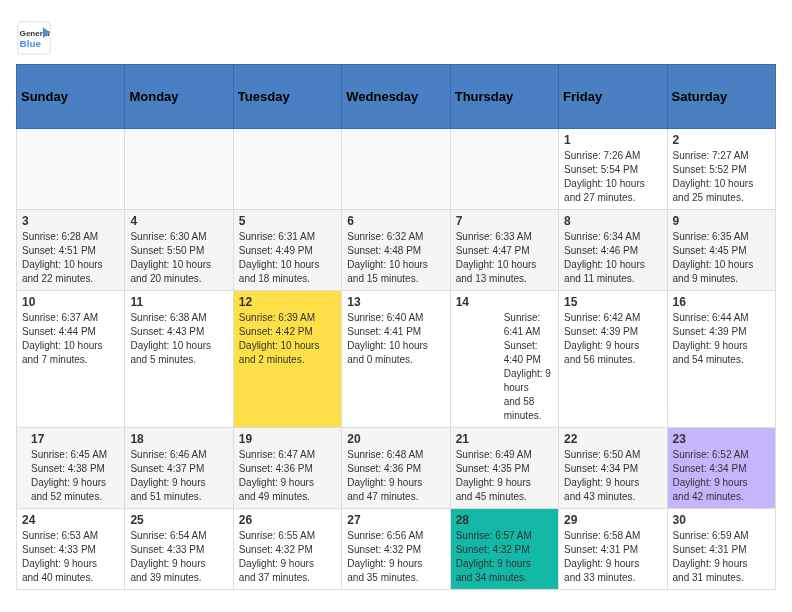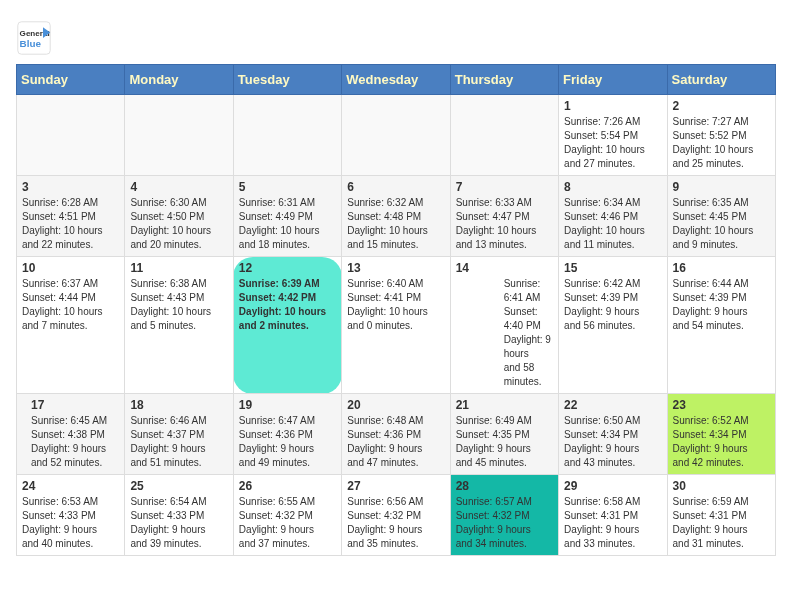--- a/index.html
+++ b/index.html
@@ -39,24 +39,24 @@
       font-weight: normal;
       color: #444;
     }
     .calendar {
       width: 100%;
       border-collapse: collapse;
       border: 1px solid #ccc;
     }
     .calendar thead tr th {
       background-color: #4a7fc1;
-      color: #fef9c3;
+      color: #000000;
       font-size: 13px;
       font-weight: bold;
-      padding: 7px 4px;
+      padding: 24px 4px;
       text-align: left;
       border: 1px solid #3a6aaa;
     }
     .calendar tbody tr td {
       vertical-align: top;
       padding: 4px 5px;
       border: 1px solid #ddd;
       font-size: 10.5px;
       color: #333;
       background: #fff;
@@ -141,21 +141,21 @@
         <td style="background: rgb(245, 245, 245);">
           <span class="day-number">3</span>
           <div class="day-info" style="white-space: pre-line;">Sunrise: 6:28 AM
 Sunset: 4:51 PM
 Daylight: 10 hours
 and 22 minutes.</div>
         </td>
         <td style="background: rgb(245, 245, 245);">
           <span class="day-number">4</span>
           <div class="day-info" style="white-space: pre-line;">Sunrise: 6:30 AM
-Sunset: 4:50 PM
+Sunset: 5:50 PM
 Daylight: 10 hours
 and 20 minutes.</div>
         </td>
         <td style="background: rgb(245, 245, 245);">
           <span class="day-number">5</span>
           <div class="day-info" style="white-space: pre-line;">Sunrise: 6:31 AM
 Sunset: 4:49 PM
 Daylight: 10 hours
 and 18 minutes.</div>
         </td>
@@ -196,23 +196,23 @@
 Daylight: 10 hours
 and 7 minutes.</div>
         </td>
         <td style="background: rgb(255, 255, 255);">
           <span class="day-number">11</span>
           <div class="day-info" style="white-space: pre-line;">Sunrise: 6:38 AM
 Sunset: 4:43 PM
 Daylight: 10 hours
 and 5 minutes.</div>
         </td>
-        <td style="background: #5eead4; border-radius: 20px;">
+        <td style="background: #fde047;">
           <span class="day-number">12</span>
-          <div class="day-info" style="white-space: pre-line; font-weight: bold;">Sunrise: 6:39 AM
+          <div class="day-info" style="white-space: pre-line;">Sunrise: 6:39 AM
 Sunset: 4:42 PM
 Daylight: 10 hours
 and 2 minutes.</div>
         </td>
         <td style="background: rgb(255, 255, 255);">
           <span class="day-number">13</span>
           <div class="day-info" style="white-space: pre-line;">Sunrise: 6:40 AM
 Sunset: 4:41 PM
 Daylight: 10 hours
 and 0 minutes.</div>
@@ -275,21 +275,21 @@
 Daylight: 9 hours
 and 45 minutes.</div>
         </td>
         <td style="background: rgb(245, 245, 245); margin-top: 19px;">
           <span class="day-number">22</span>
           <div class="day-info" style="white-space: pre-line;">Sunrise: 6:50 AM
 Sunset: 4:34 PM
 Daylight: 9 hours
 and 43 minutes.</div>
         </td>
-        <td style="background: #bef264;">
+        <td style="background: #c4b5fd;">
           <span class="day-number">23</span>
           <div class="day-info" style="white-space: pre-line;">Sunrise: 6:52 AM
 Sunset: 4:34 PM
 Daylight: 9 hours
 and 42 minutes.</div>
         </td>
       </tr>
       <tr>
         <td style="background: rgb(255, 255, 255);">
           <span class="day-number">24</span>

